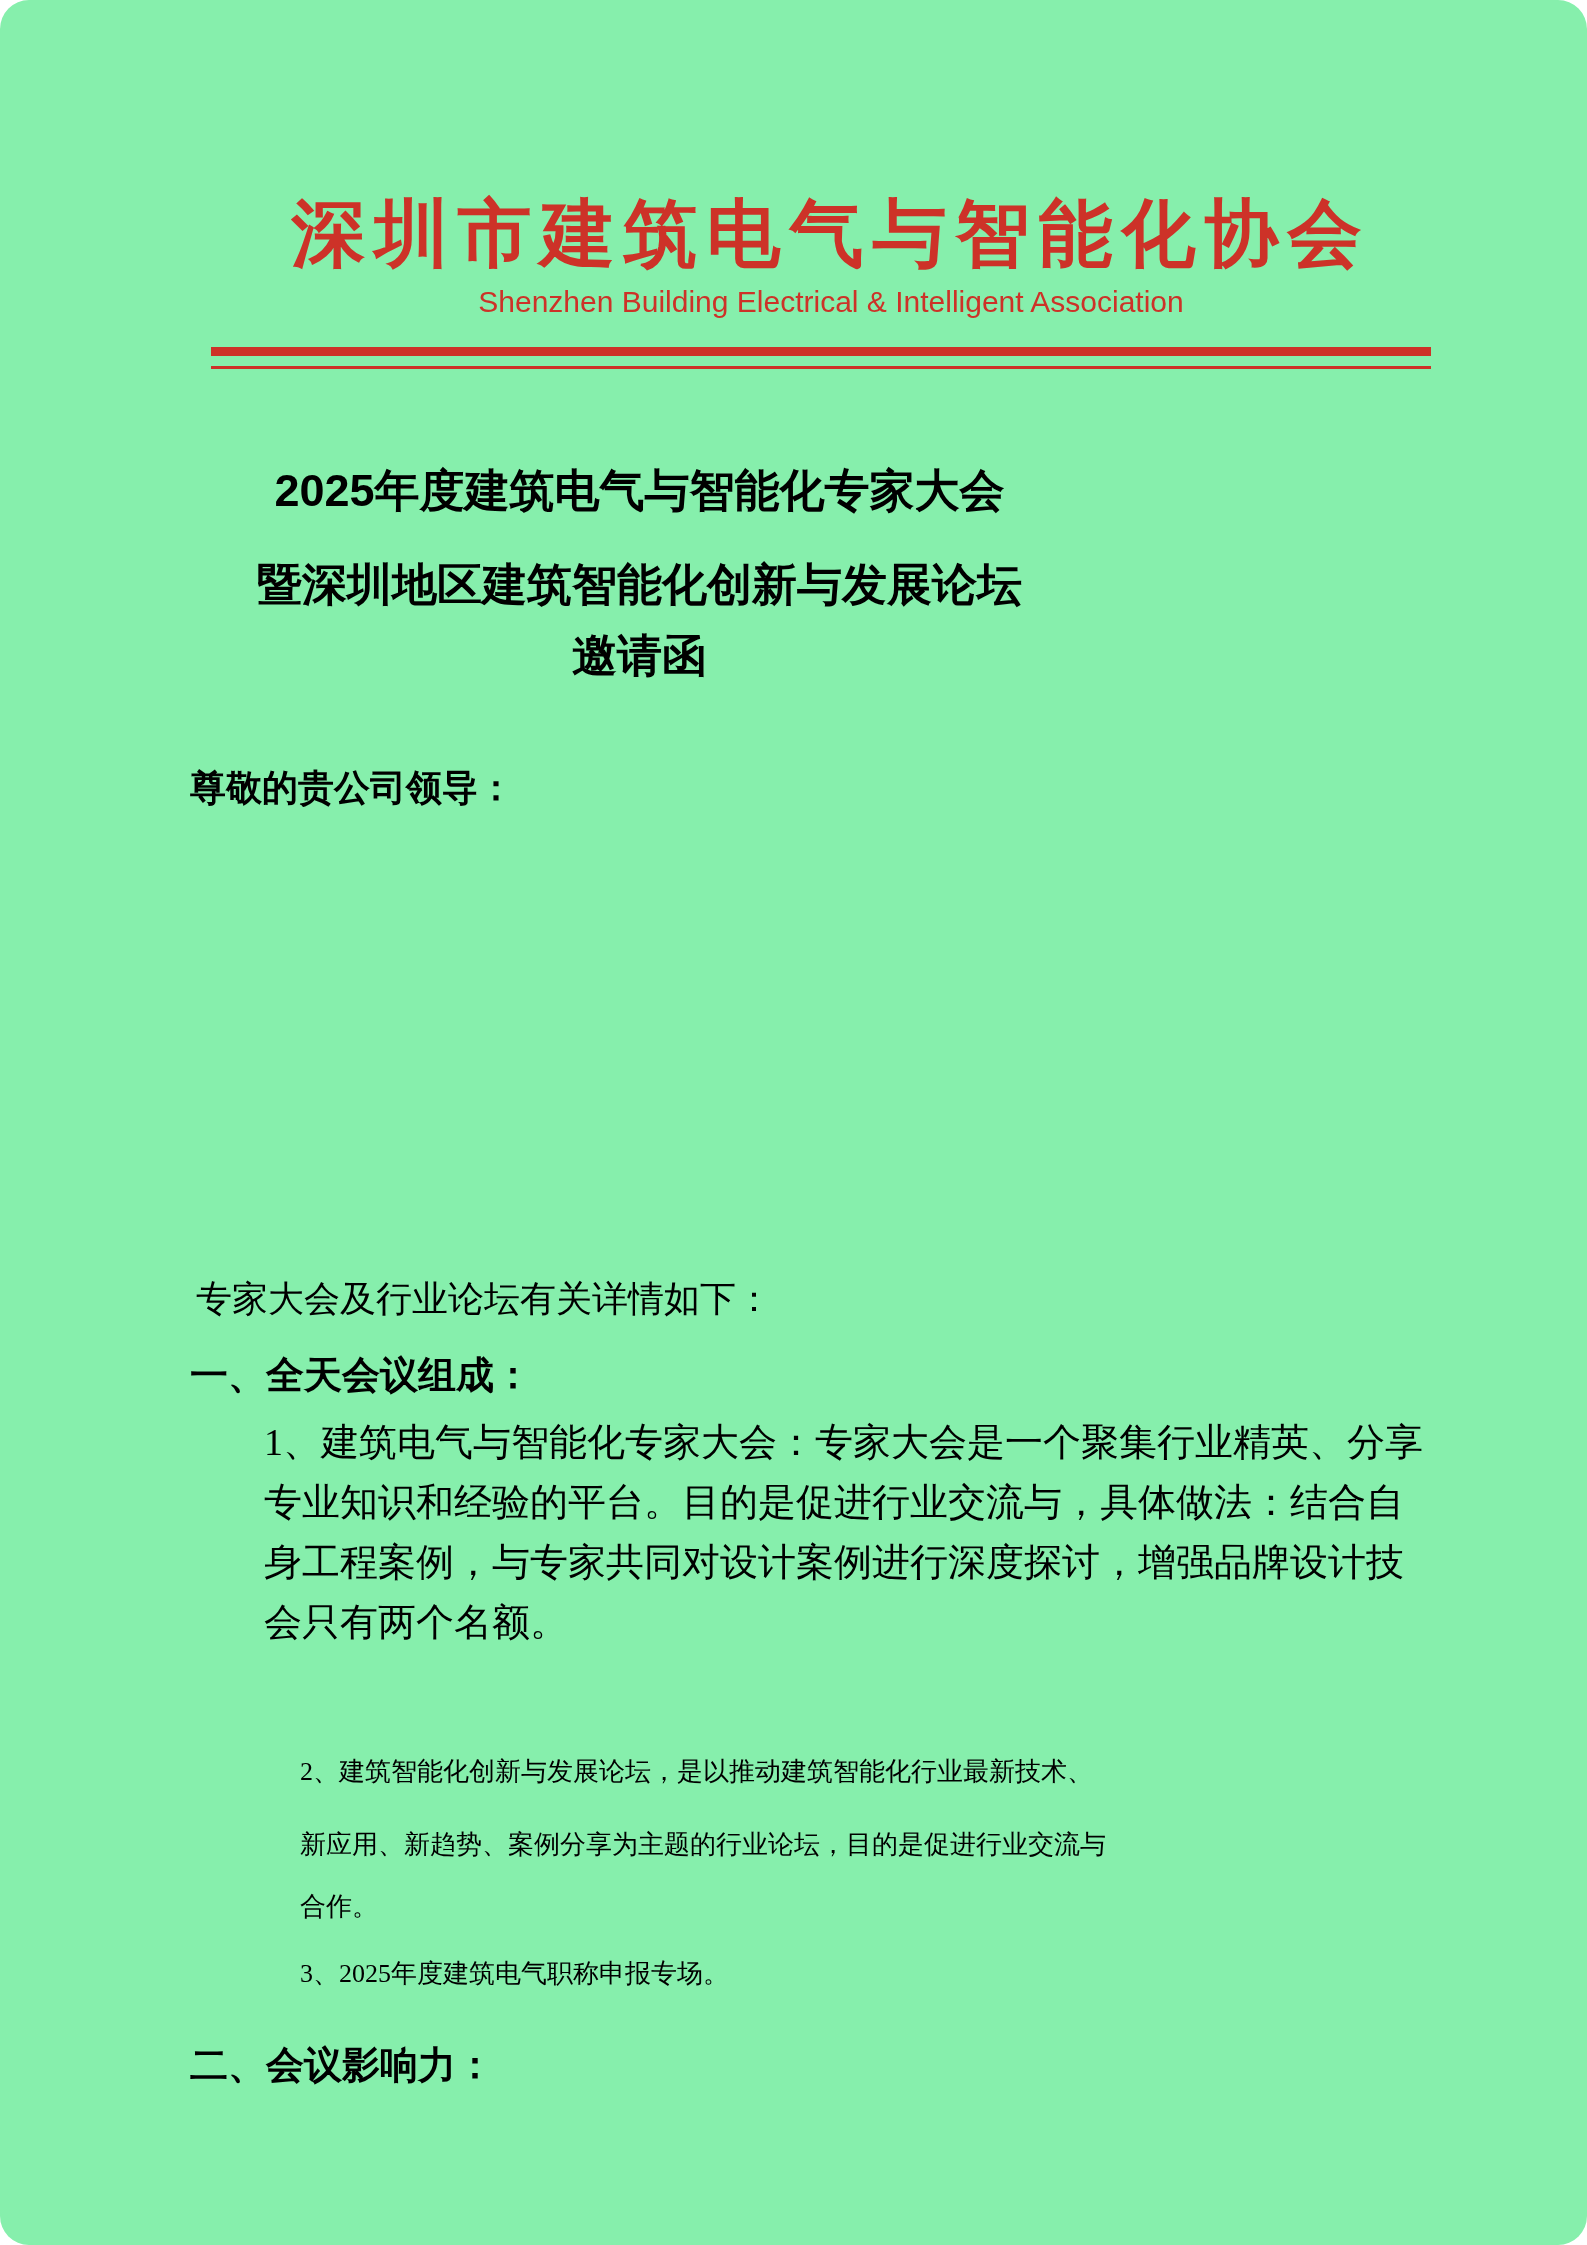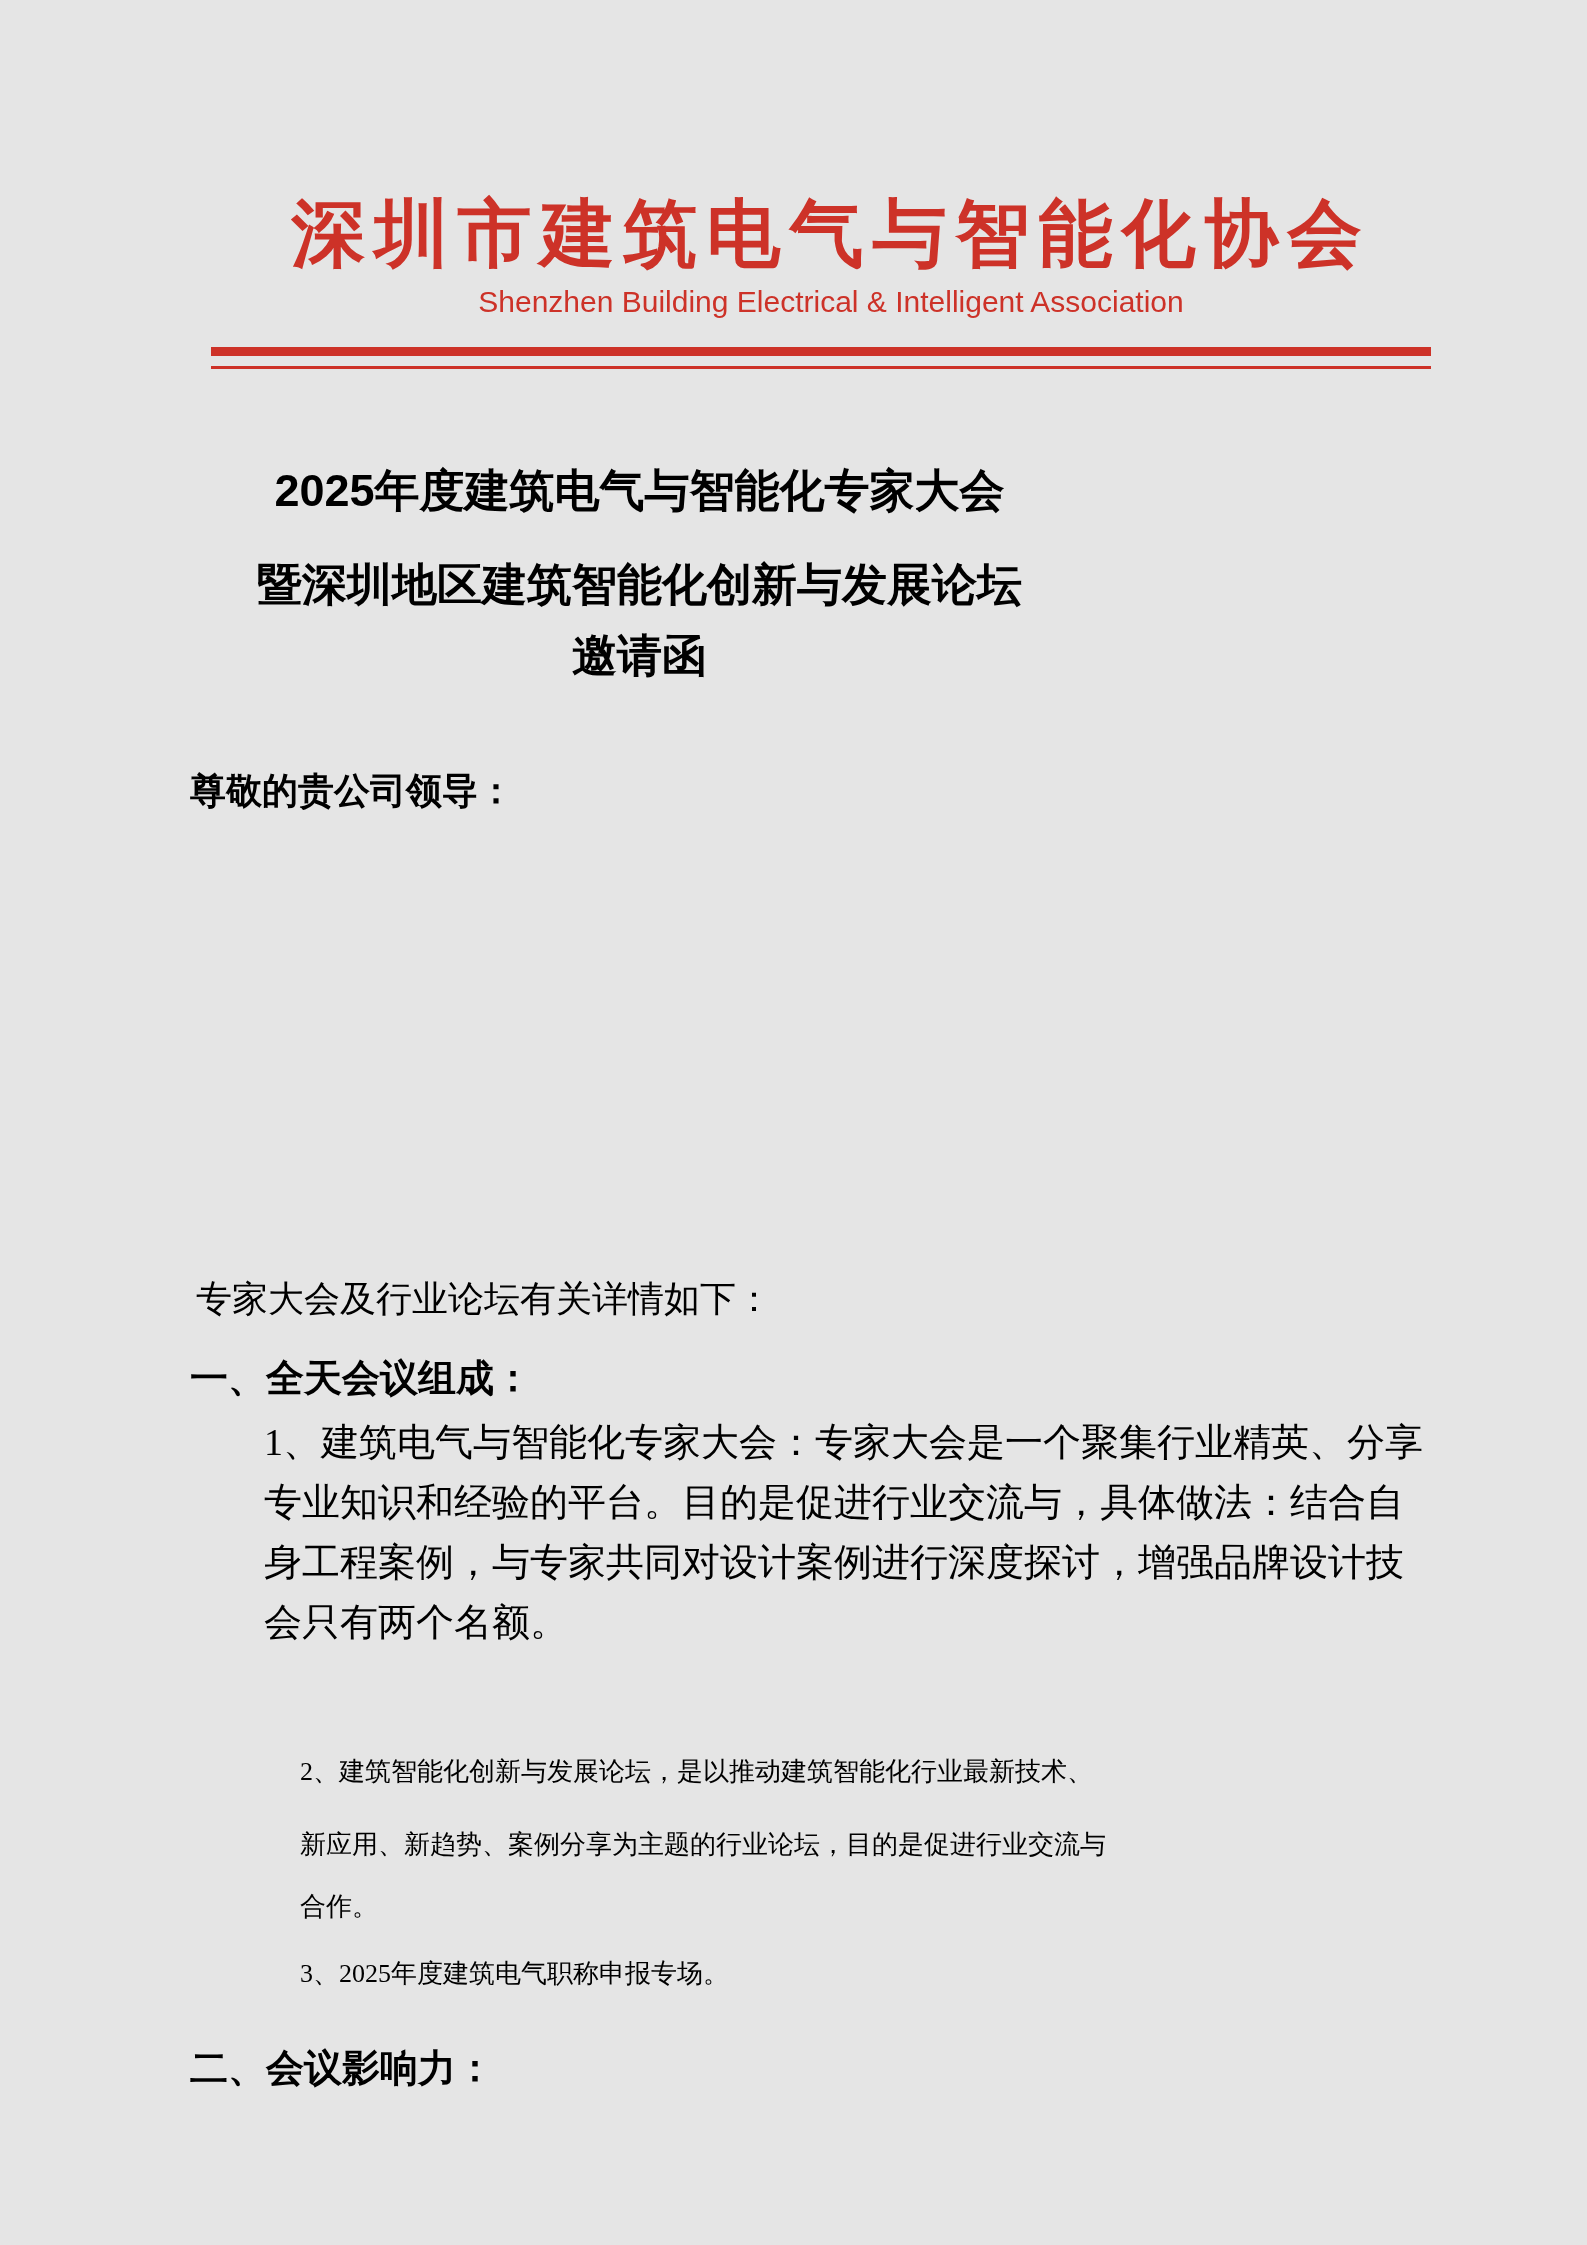--- a/index.html
+++ b/index.html
@@ -1,23 +1,24 @@
 <!DOCTYPE html>
 <html><head>
 <meta charset="utf-8">
 <style>
   html, body { margin: 0; padding: 0; background: #ffffff; }
   .page {
     position: relative;
     width: 1587px;
     height: 2245px;
-    background: #e5e5e5;
+    background: #86efac;
     overflow: hidden;
     font-family: "Liberation Serif", "DejaVu Serif", serif;
     color: #000000;
+    border-radius: 29px;
   }
   .abs { position: absolute; white-space: nowrap; }
 
   
   .org-cn {
     left: 75px; width: 1512px; top: 192px;
     text-align: center;
     font-family: "DejaVu Serif", "Liberation Serif", serif;
     font-weight: bold;
     font-size: 74px;
@@ -44,21 +45,21 @@
     font-weight: bold;
     font-size: 45px;
     line-height: 56px;
   }
   .t1 { top: 463px; }
   .t2 { top: 557px; }
   .t3 { top: 628px; }
 
   
   .h-sans {
-    font-family: Liberation Serif, serif;
+    font-family: Liberation Mono, monospace;
     font-weight: bold;
   }
   .greeting { left: 190px; top: 766px; font-size: 36px; line-height: 50px; }
   .details-intro { left: 196px; top: 1274px; font-size: 36px; line-height: 50px; }
   .sec1 { left: 190px; top: 1352px; font-size: 38px; line-height: 52px; }
   .sec2 { left: 190px; top: 2042px; font-size: 38px; line-height: 52px; }
 
   
   .body-block { font-size: 38px; line-height: 60px; }
   .intro-block { left: 226px; top: 822px; }

